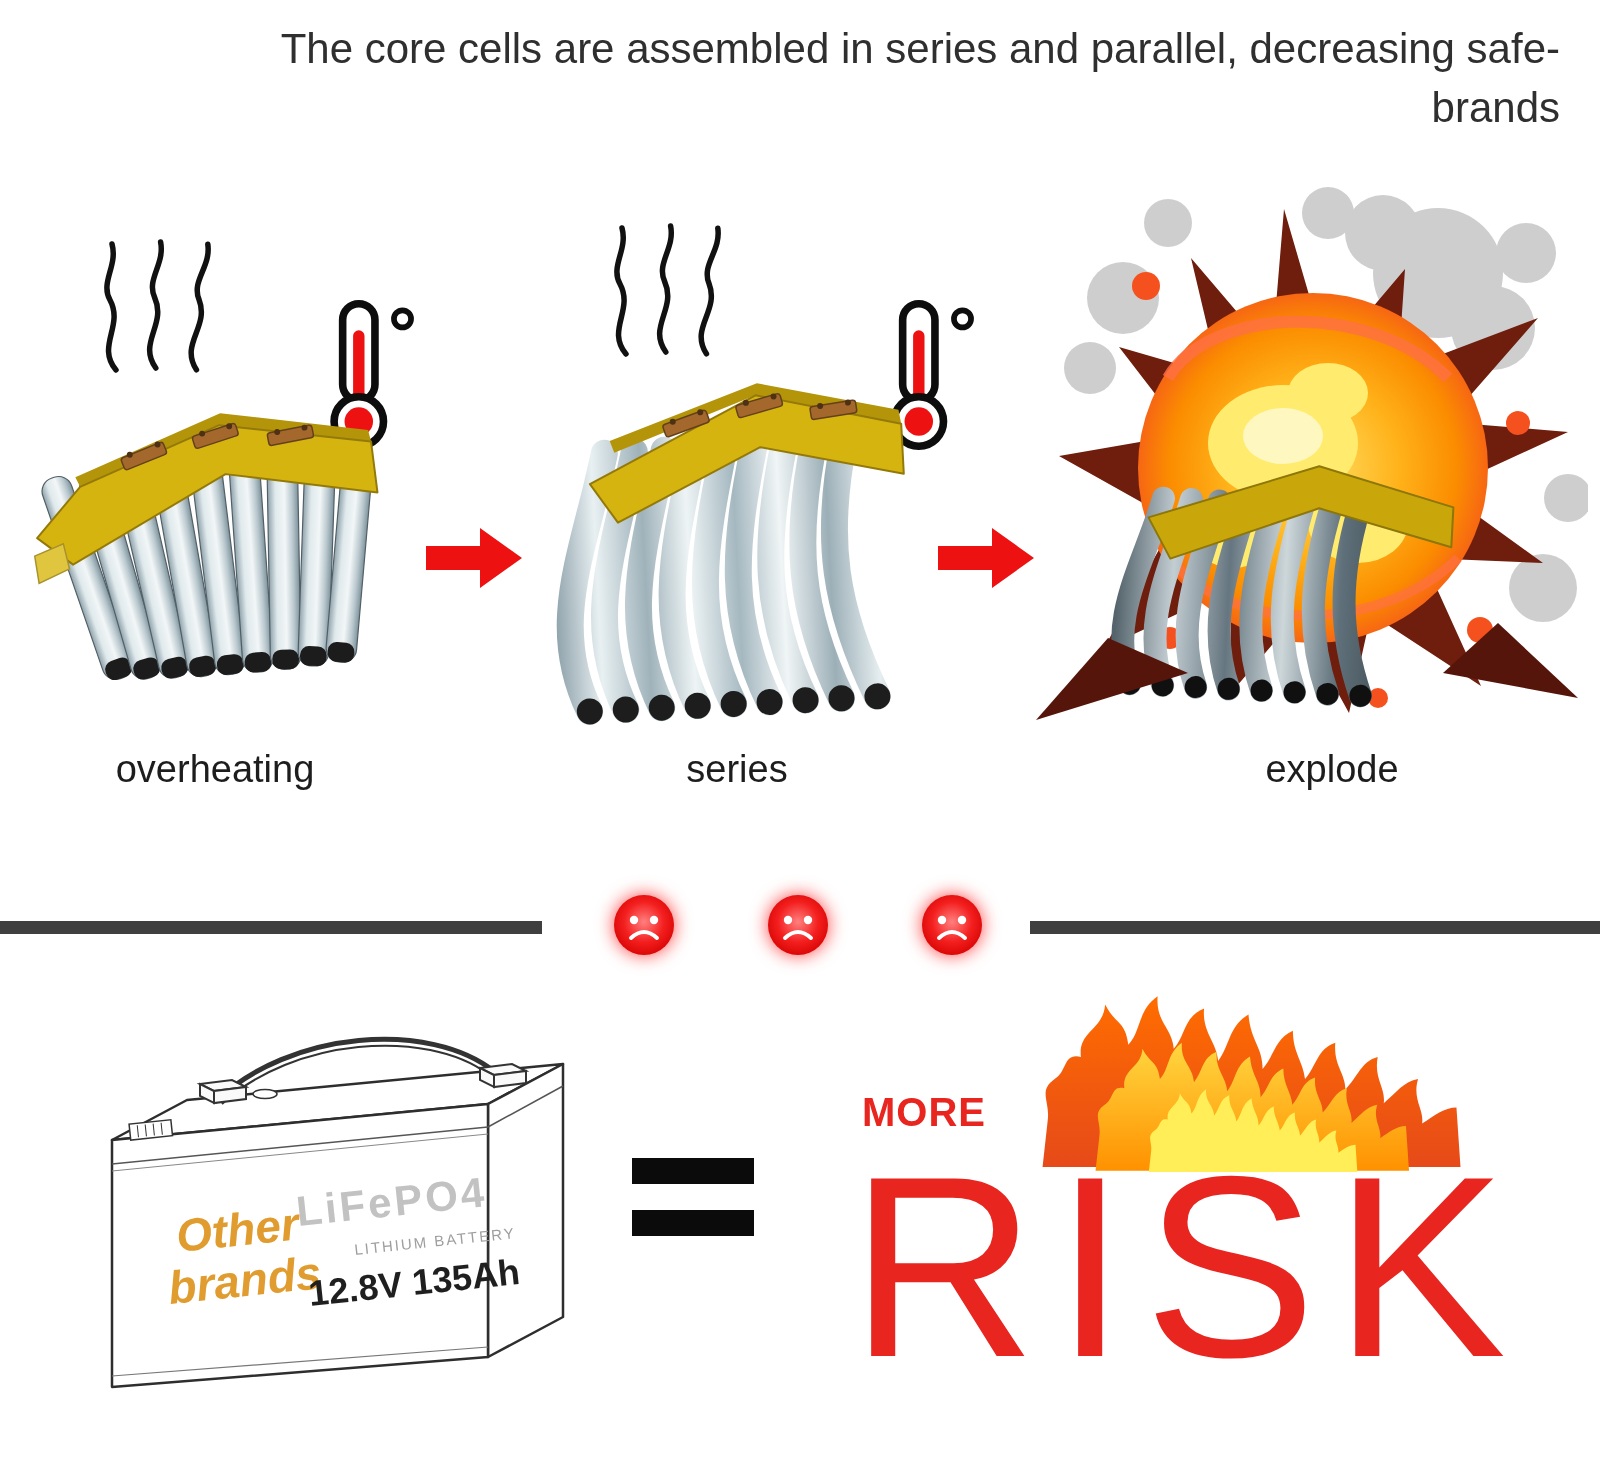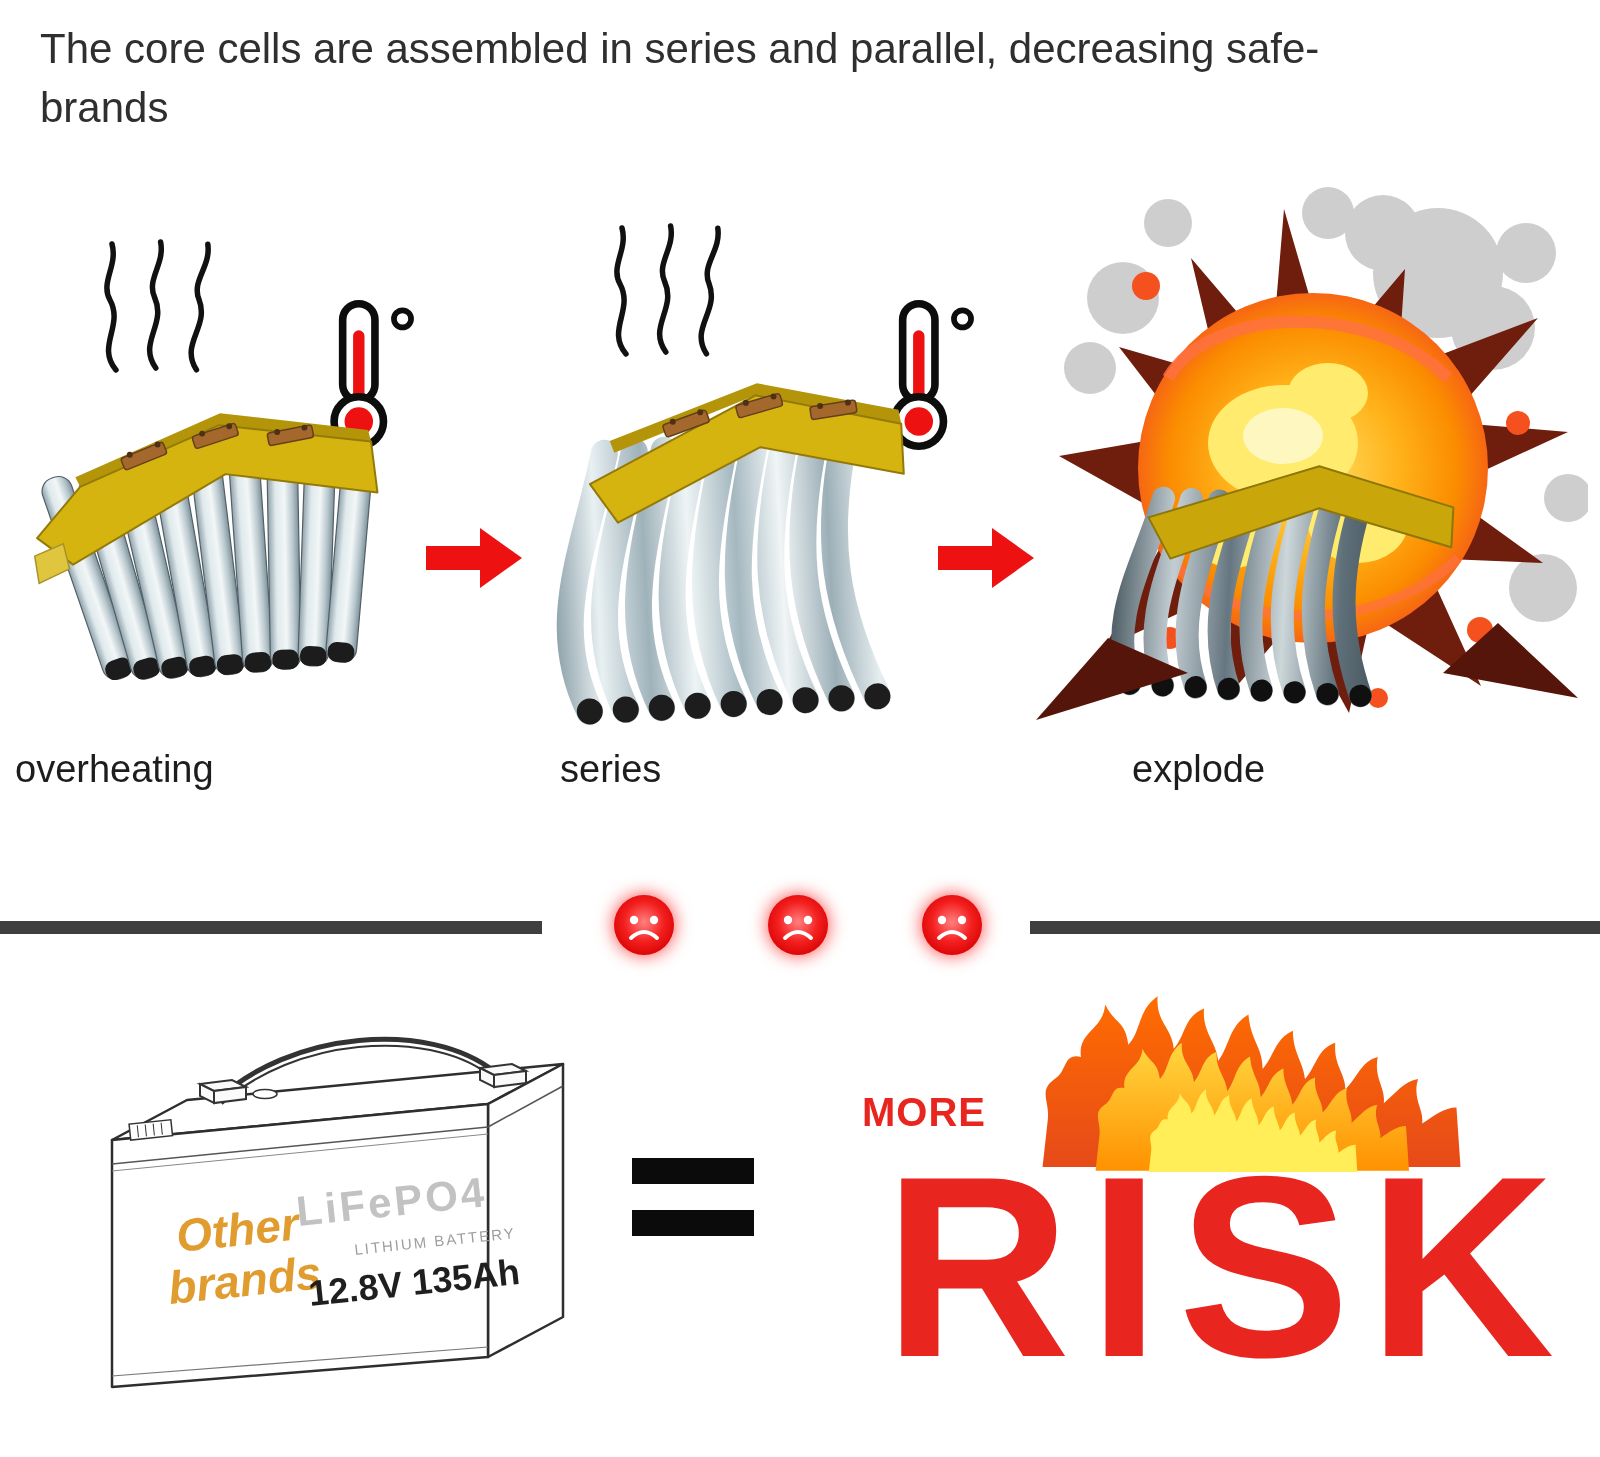--- a/index.html
+++ b/index.html
@@ -10,33 +10,33 @@
     --brand-orange:#e09c2e;
   }
   *{box-sizing:border-box}
   body{margin:0;background:#fff;font-family:"Liberation Sans",sans-serif}
   .canvas{position:relative;width:1600px;height:1457px;background:#ffffff;overflow:hidden}
   .abs{position:absolute}
   svg{display:block;width:100%;height:100%}
   svg text{font-family:"Liberation Sans",sans-serif}
 
   .header{position:absolute;top:20px;left:50%;transform:translateX(-50%);width:1520px;
-    text-align:left;font-size:42px;line-height:1.4;color:var(--text-dark,#2f2f2f);font-weight:500}
+    text-align:right;font-size:42px;line-height:1.4;color:var(--text-dark,#2f2f2f);font-weight:500}
 
   .pos-steam1{left:88px;top:238px;width:150px;height:142px}
   .pos-thermo1{left:312px;top:298px;width:105px;height:152px}
   .pos-pack1{left:28px;top:382px;width:395px;height:345px}
   .pos-arrow1{left:426px;top:526px;width:96px;height:64px}
   .pos-steam2{left:598px;top:222px;width:150px;height:142px}
   .pos-thermo2{left:872px;top:298px;width:105px;height:152px}
   .pos-pack2{left:540px;top:358px;width:395px;height:385px}
   .pos-arrow2{left:938px;top:526px;width:96px;height:64px}
   .pos-explosion{left:1028px;top:168px;width:560px;height:595px}
 
-  .stage-label{position:absolute;text-align:left;font-size:38px;font-weight:500;color:#1d1d1d}
+  .stage-label{position:absolute;text-align:center;font-size:38px;font-weight:500;color:#1d1d1d}
   .label-1{left:15px;top:748px;width:400px}
   .label-2{left:560px;top:748px;width:354px}
   .label-3{left:1132px;top:748px;width:400px}
 
   .bar{position:absolute;top:921px;height:13px;background:var(--bar-dark,#3f3f3f)}
   .bar-left{left:0;width:542px}
   .bar-right{left:1030px;width:570px}
 
   .sad-faces{position:absolute;left:612px;top:892px;width:372px;height:66px;
     display:flex;justify-content:space-between;align-items:center}
@@ -45,21 +45,21 @@
   .battery-sketch{left:50px;top:972px;width:530px;height:420px}
 
   .equals{position:absolute;left:632px;top:1158px;width:122px}
   .eq-bar{width:122px;height:26px;background:#0b0b0b}
   .eq-bar + .eq-bar{margin-top:26px}
   .sr{position:absolute;width:1px;height:1px;overflow:hidden;clip:rect(0 0 0 0)}
 
   .more-text{position:absolute;left:862px;top:1090px;font-size:40px;font-weight:700;
     letter-spacing:1px;color:var(--risk-red,#e8251f)}
   .flames{left:1032px;top:960px;width:435px;height:212px}
-  .risk-text{position:absolute;left:884px;top:1138px;font-size:258px;font-weight:700;
+  .risk-text{position:absolute;left:850px;top:1138px;font-size:258px;font-weight:400;
     letter-spacing:18px;line-height:1;color:var(--risk-red,#e8251f)}
 </style>
 </head>
 <body>
 
 <div class="canvas">
 
   <div class="header">
     <div>The core cells are assembled in series and parallel, decreasing safe-</div>
     <div>brands</div>

